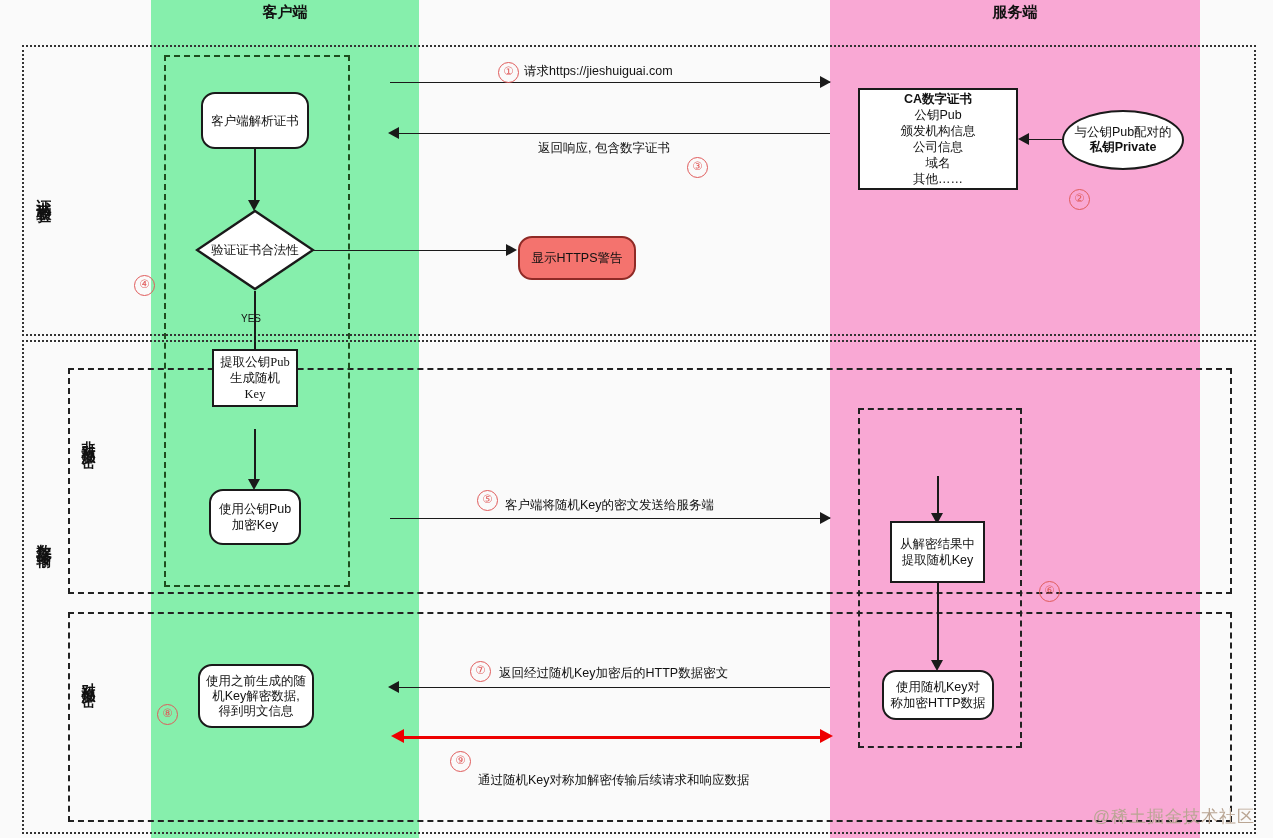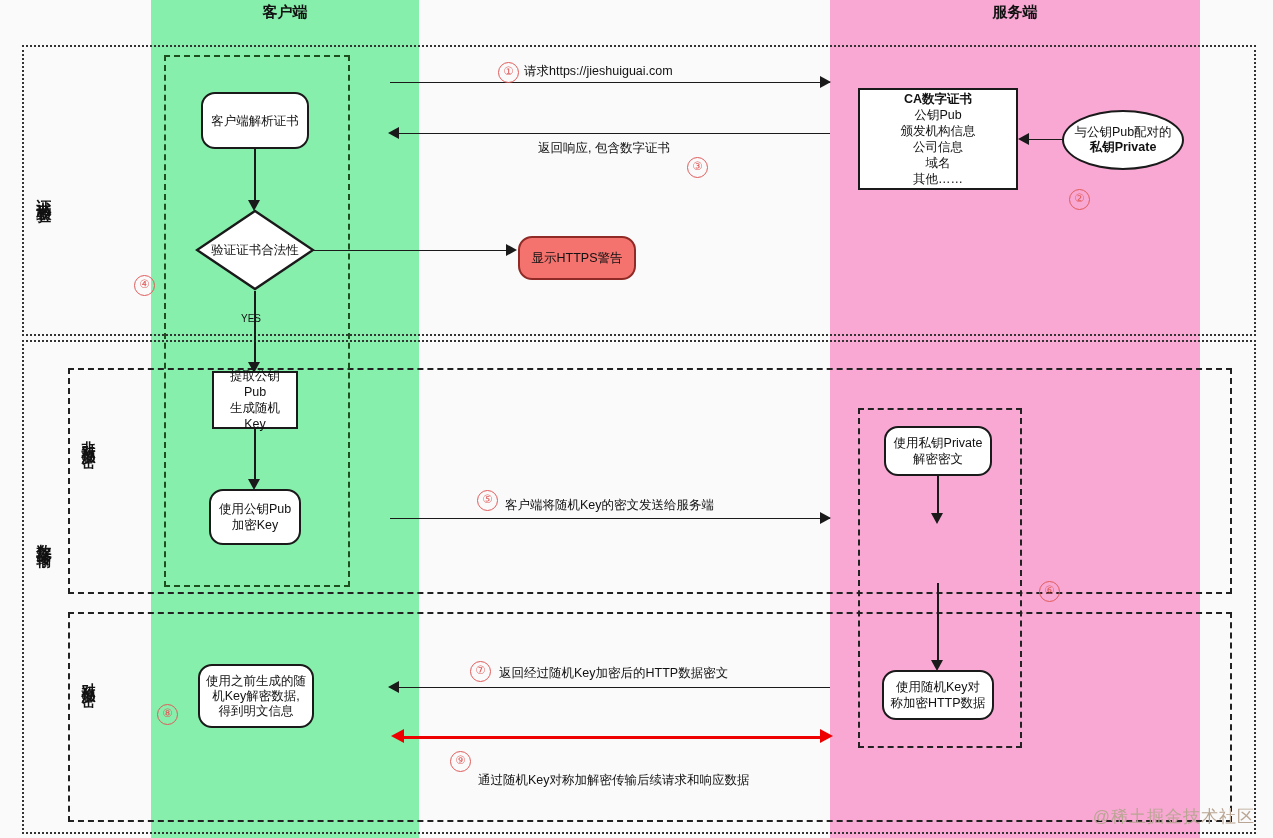--- a/index.html
+++ b/index.html
@@ -171,21 +171,21 @@
   <div class="arrow-r" style="left:506px;top:244px;"></div>
 
   <div class="node alert" id="n-https-warning" style="left:518px;top:228px;width:118px;height:44px;margin-top:8px;">
     <span>显示HTTPS警告</span>
   </div>
 
   <div class="vline" style="left:254px;top:291px;height:78px;"></div>
   <div class="yes-label" style="left:241px;top:313px;">YES</div>
   <div class="arrow-d" style="left:248px;top:362px;"></div>
 
-  <div class="node rect" id="n-extract-pub" style="left:212px;top:371px;width:86px;height:58px;flex-direction:column;">
+  <div class="node rect" id="n-extract-pub" style="left:212px;top:349px;width:86px;height:58px;flex-direction:column;font-family:Liberation Serif, serif;">
     <span>提取公钥Pub</span>
     <span>生成随机Key</span>
   </div>
 
   <div class="vline" style="left:254px;top:429px;height:55px;"></div>
   <div class="arrow-d" style="left:248px;top:479px;"></div>
 
   <div class="node rounded" id="n-encrypt-key" style="left:209px;top:489px;width:92px;height:56px;flex-direction:column;">
     <span>使用公钥Pub</span>
     <span>加密Key</span>
@@ -207,28 +207,28 @@
   </div>
 
   <div class="hline" style="left:1029px;top:139px;width:36px;"></div>
   <div class="arrow-l" style="left:1018px;top:133px;"></div>
 
   <div class="node ellipse" id="n-private-key" style="left:1062px;top:110px;width:122px;height:60px;flex-direction:column;line-height:15px;">
     <span>与公钥Pub配对的</span>
     <span style="font-weight:bold;text-align:center;">私钥Private</span>
   </div>
 
-  <div class="node rounded" id="n-srv-decrypt" style="left:884px;top:426px;width:108px;height:50px;flex-direction:column;">
-    <span>使用私钥Private</span>
-    <span>解密密文</span>
-  </div>
 
   <div class="vline" style="left:937px;top:476px;height:42px;"></div>
   <div class="arrow-d" style="left:931px;top:513px;"></div>
 
+  <div class="node rect" id="n-srv-extract" style="left:890px;top:521px;width:95px;height:62px;flex-direction:column;">
+    <span>从解密结果中</span>
+    <span>提取随机Key</span>
+  </div>
 
   <div class="vline" style="left:937px;top:583px;height:82px;"></div>
   <div class="arrow-d" style="left:931px;top:660px;"></div>
 
   <div class="node rounded" id="n-srv-sym" style="left:882px;top:670px;width:112px;height:50px;flex-direction:column;">
     <span>使用随机Key对</span>
     <span>称加密HTTP数据</span>
   </div>
 
   <div class="hline" style="left:390px;top:82px;width:440px;"></div>

